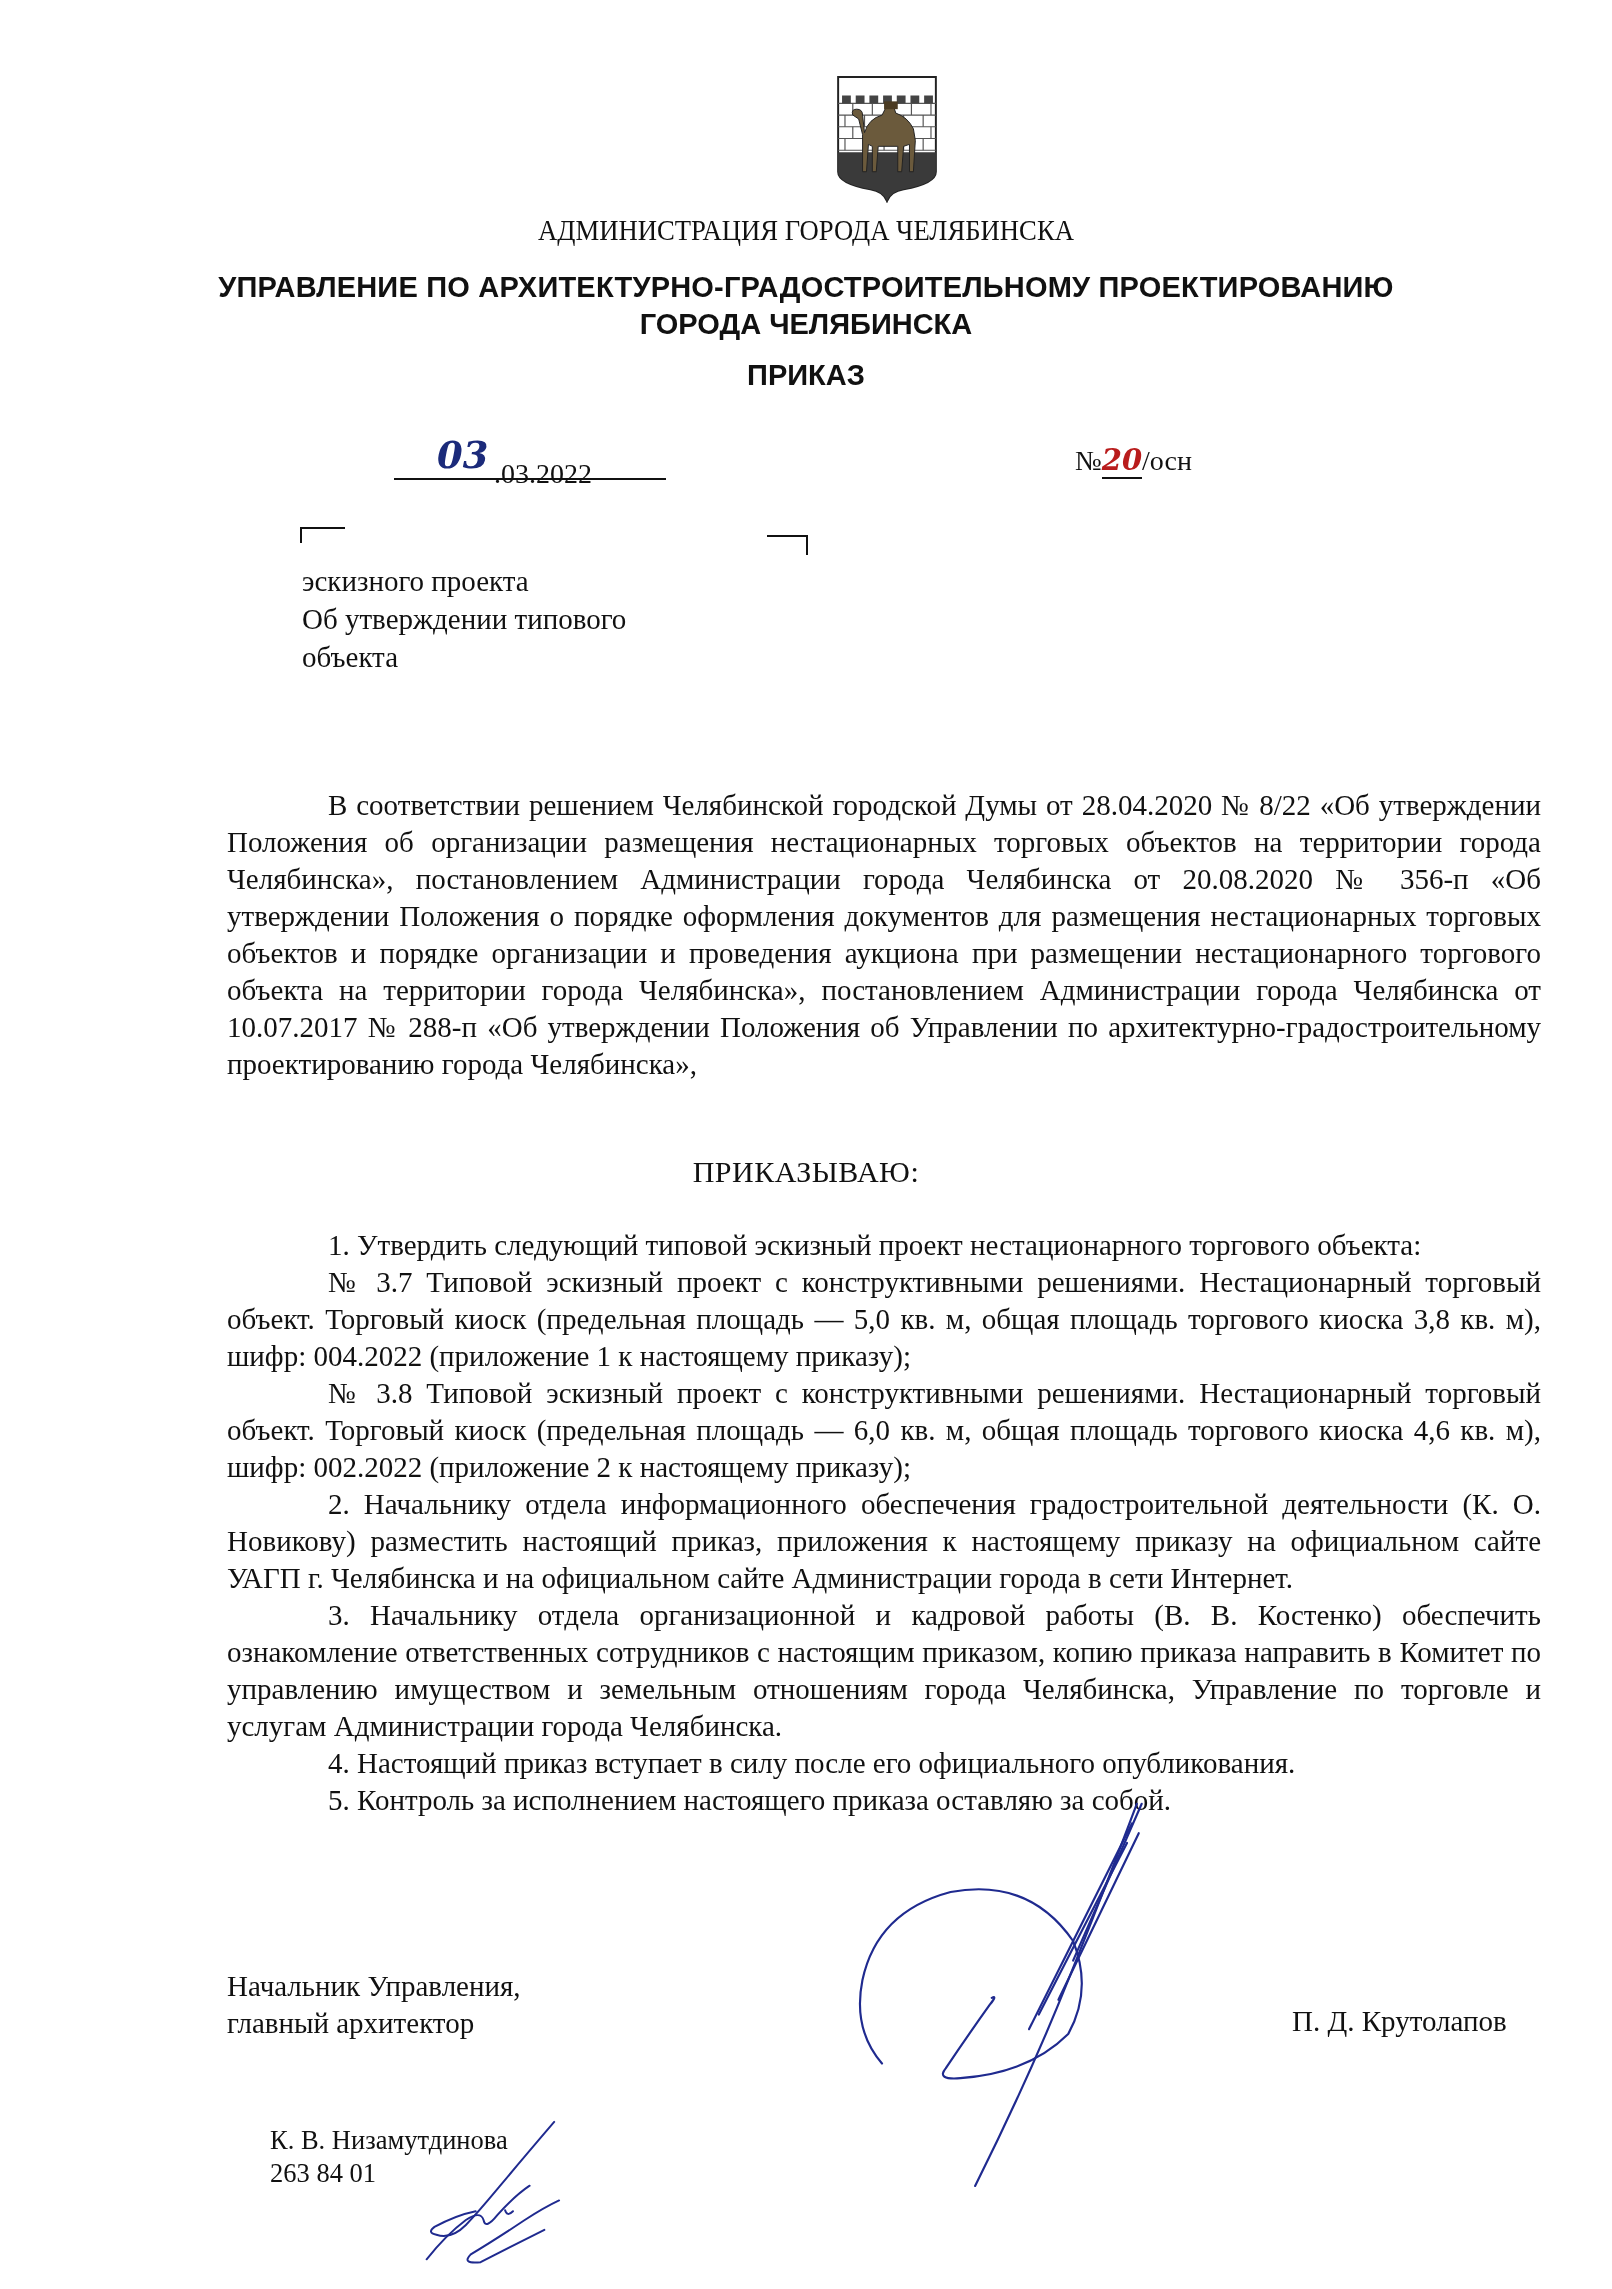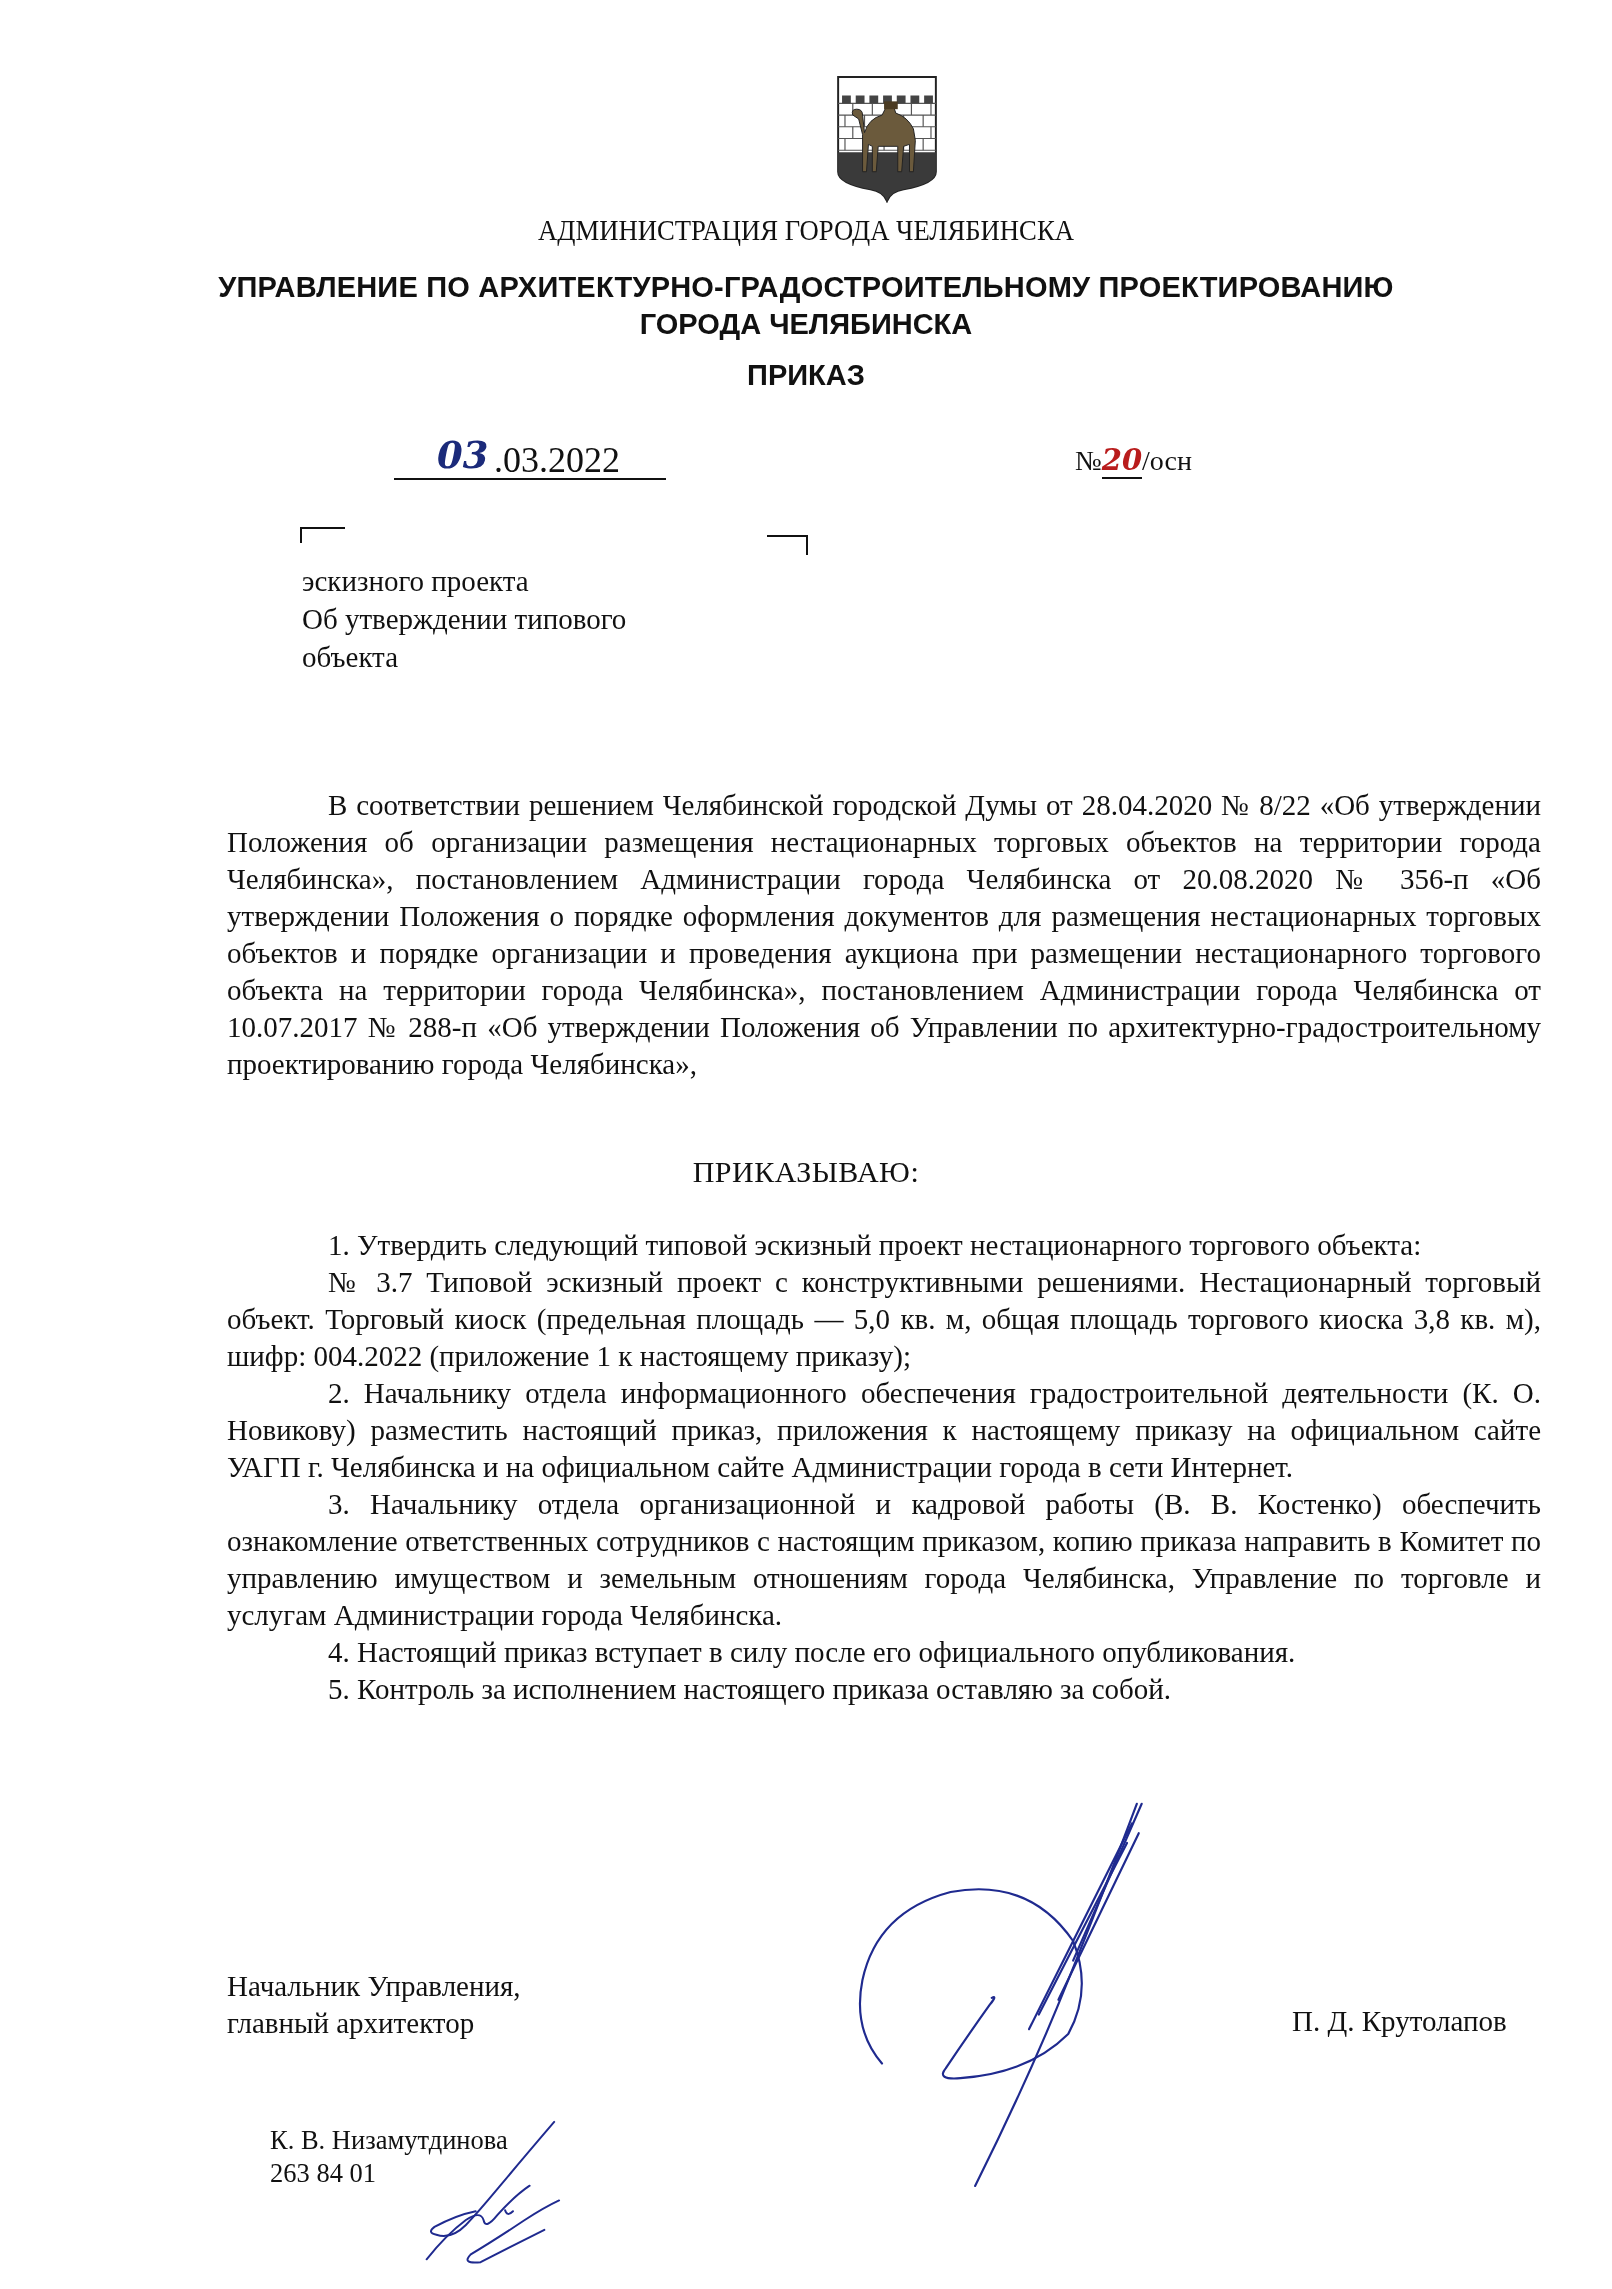--- a/index.html
+++ b/index.html
@@ -13,21 +13,21 @@
   #coat { left: 835px; top: 74px; width: 104px; height: 129px; }
 
   .admin { top: 214px; font-size: 29px; letter-spacing: 0px; transform: scaleX(0.92); }
   .dept1 { top: 271px; font-size: 29px; font-weight: bold; letter-spacing: 0.2px; }
   .dept2 { top: 308px; font-size: 29px; font-weight: bold; }
   .prikaz { top: 359px; font-size: 29px; font-weight: bold; }
 
   .date-wrap { left: 394px; top: 439px; width: 272px; height: 39px; border-bottom: 2px solid #111; }
   .date-hand { position: absolute; left: 43px; top: -5.9px; font-size: 37px; color: #1b2a7a;
                font-style: italic; font-family: "DejaVu Serif", serif; font-weight: bold; }
-  .date-print { position: absolute; left: 100px; top: 0; font-size: 36px; }
+  .date-print { position: absolute; left: 100px; top: 19px; font-size: 28px; }
 
   .num-wrap { left: 1075px; top: 443px; font-size: 28px; white-space: nowrap; }
   .num-wrap .hand { display: inline-block; min-width: 39px; border-bottom: 2px solid #111; text-align: right;
                     color: #b91c1c; font-style: italic; font-weight: bold; font-family: "DejaVu Serif", serif; font-size: 29px; }
 
   .bracket { border-color: #111; border-style: solid; width: 43px; height: 13.7px; }
   #br-left { left: 300px; top: 527px; border-width: 2.9px 0 0 2.9px; }
   #br-right { left: 767px; top: 535px; border-width: 2.9px 2.9px 0 0; width: 39px; height: 17.6px; }
 
   .subject { left: 302px; top: 562px; font-size: 29px; line-height: 38px; width: 451px; }
@@ -96,20 +96,21 @@
 
 <div id="preamble" class="abs body">
   <p>В соответствии решением Челябинской городской Думы от 28.04.2020 № 8/22 «Об утверждении Положения об организации размещения нестационарных торговых объектов на территории города Челябинска», постановлением Администрации города Челябинска от 20.08.2020 № 356-п «Об утверждении Положения о порядке оформления документов для размещения нестационарных торговых объектов и порядке организации и проведения аукциона при размещении нестационарного торгового объекта на территории города Челябинска»,  постановлением Администрации города Челябинска от 10.07.2017 № 288-п «Об утверждении Положения об Управлении по архитектурно-градостроительному проектированию города Челябинска»,</p>
 </div>
 
 <div id="prikazyvayu" class="abs center serif">ПРИКАЗЫВАЮ:</div>
 
 <div id="items" class="abs body">
   <p>1. Утвердить следующий типовой эскизный проект нестационарного торгового объекта:</p>
   <p>№ 3.7 Типовой эскизный проект с конструктивными решениями. Нестационарный торговый объект. Торговый киоск (предельная площадь — 5,0 кв. м, общая площадь торгового киоска 3,8 кв. м), шифр: 004.2022 (приложение 1 к настоящему приказу);</p>
+  <p>№ 3.8 Типовой эскизный проект с конструктивными решениями. Нестационарный торговый объект. Торговый киоск (предельная площадь — 6,0 кв. м, общая площадь торгового киоска 4,6 кв. м), шифр: 002.2022 (приложение 2 к настоящему приказу);</p>
   <p>2. Начальнику отдела информационного обеспечения градостроительной деятельности (К. О. Новикову) разместить настоящий приказ, приложения к настоящему приказу на официальном сайте УАГП г. Челябинска и на официальном сайте Администрации города в сети Интернет.</p>
   <p>3. Начальнику отдела организационной и кадровой работы (В. В. Костенко) обеспечить ознакомление ответственных сотрудников с настоящим приказом, копию приказа направить в Комитет по управлению имуществом и земельным отношениям города Челябинска, Управление по торговле и услугам Администрации города Челябинска.</p>
   <p>4. Настоящий приказ вступает в силу после его официального опубликования.</p>
   <p>5. Контроль за исполнением настоящего приказа оставляю за собой.</p>
 </div>
 
 <div class="abs sig-block">
   <div>Начальник Управления,</div>
   <div>главный архитектор</div>
 </div>

